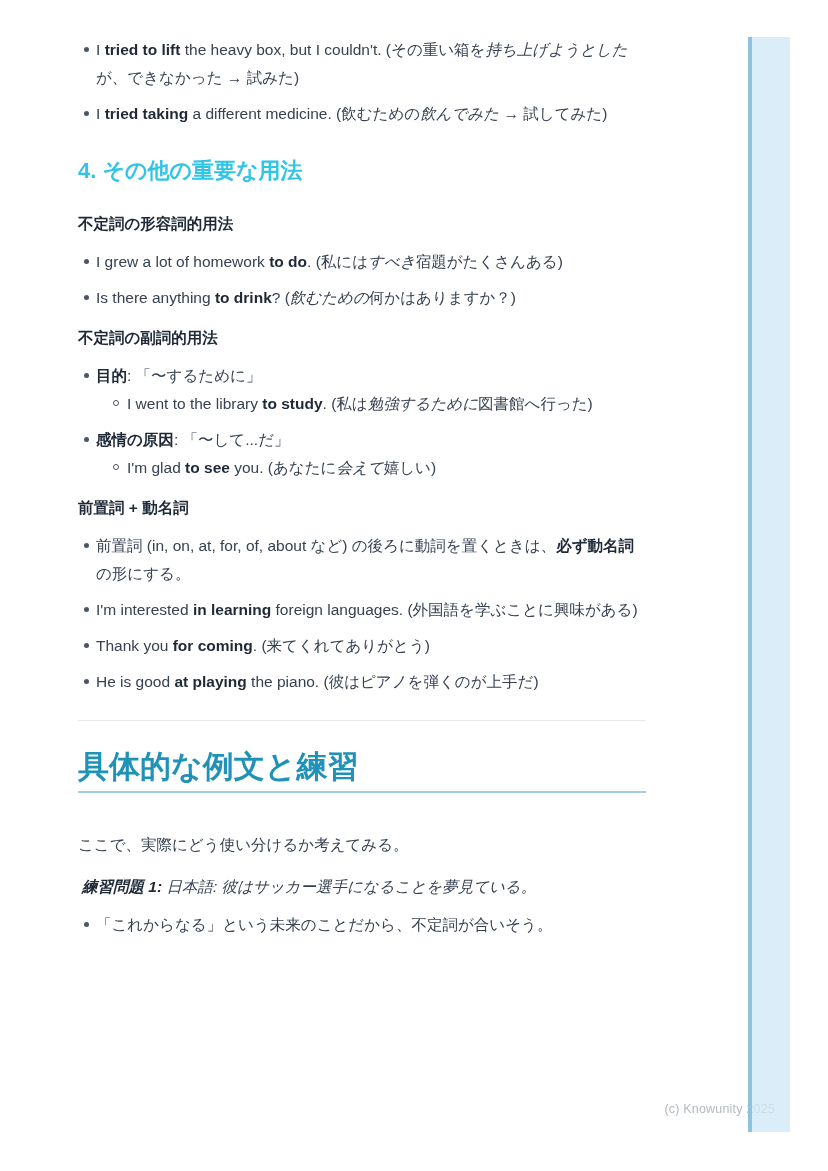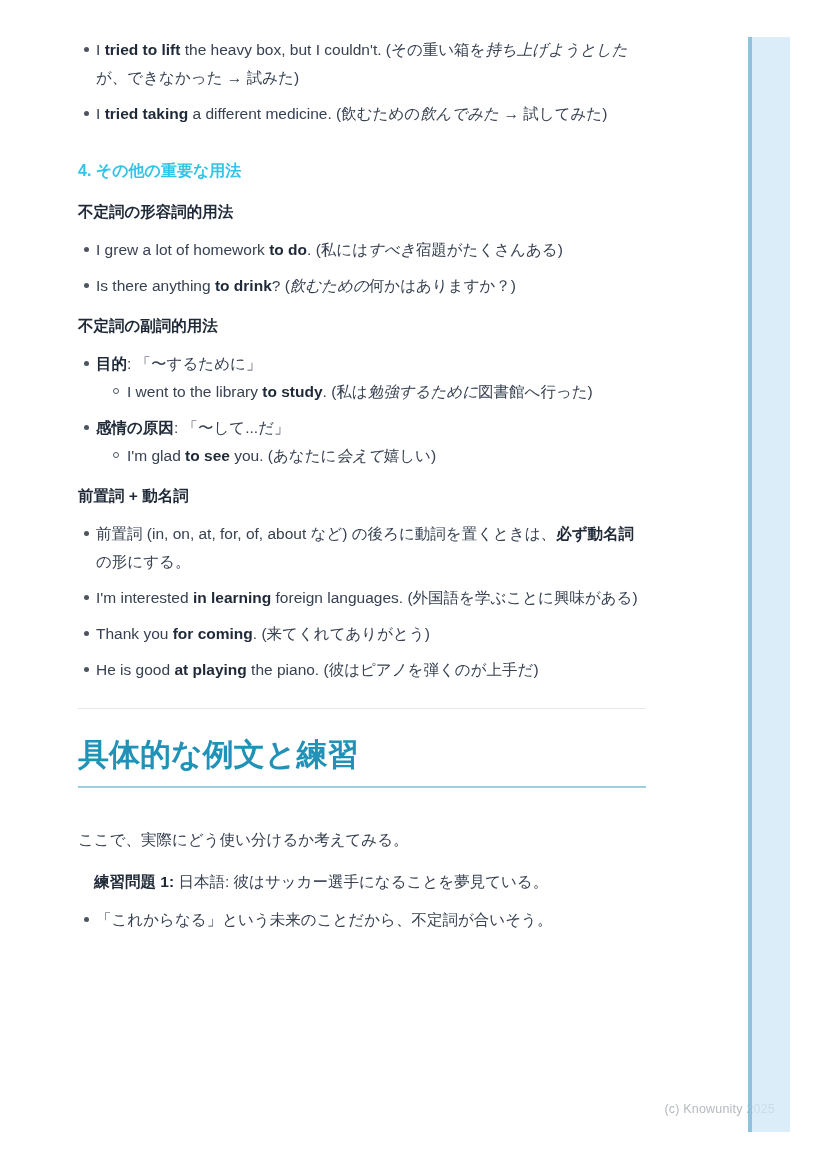--- a/index.html
+++ b/index.html
@@ -30,42 +30,42 @@
   }
   ul.sub { list-style: none; margin: 0; padding: 0 0 0 31px; }
   ul.sub li::before {
     background: transparent;
     border: 1.5px solid #4b5563;
     width: 4px; height: 4px;
     top: 10px; left: -14px;
   }
   .h3 {
     color: var(--h3, #31c4e9);
-    font-size: 16px; line-height: 30px; font-weight: 700;
-    margin: 28px 0 12px;
+    font-size: 22px; line-height: 30px; font-weight: 700;
+    margin: 28px 0 24px;
   }
   .p-bold {
     color: var(--bold, #1f2937);
     font-weight: 700;
     margin: 12px 0 0;
   }
   hr.divider {
     border: none;
     border-top: 1px solid var(--divider, #e6e8ea);
     margin: 24px 0 0;
   }
   h1.title {
     color: var(--h1, #2092b8);
     font-size: 31px; line-height: 40px; font-weight: 700;
     margin: 26px 0 16px;
-    padding-bottom: 11px;
+    padding-bottom: 4px;
     border-bottom: 2px solid var(--underline, #9ecfe0);
   }
   .p { margin: 38px 0 0; }
-  .p2 { margin: 14px 16px 0; }
+  .p2 { margin: 14px 4px 0; font-style: italic; }
   .b { font-weight: 700; color: var(--bold, #1f2937); }
   .i { font-style: italic; }
   .footer {
     position: absolute;
     top: 1102px; right: 53px;
     font-size: 12.5px;
     color: var(--footer, #b3bac1);
     letter-spacing: .2px;
   }
   .margin-bar {

